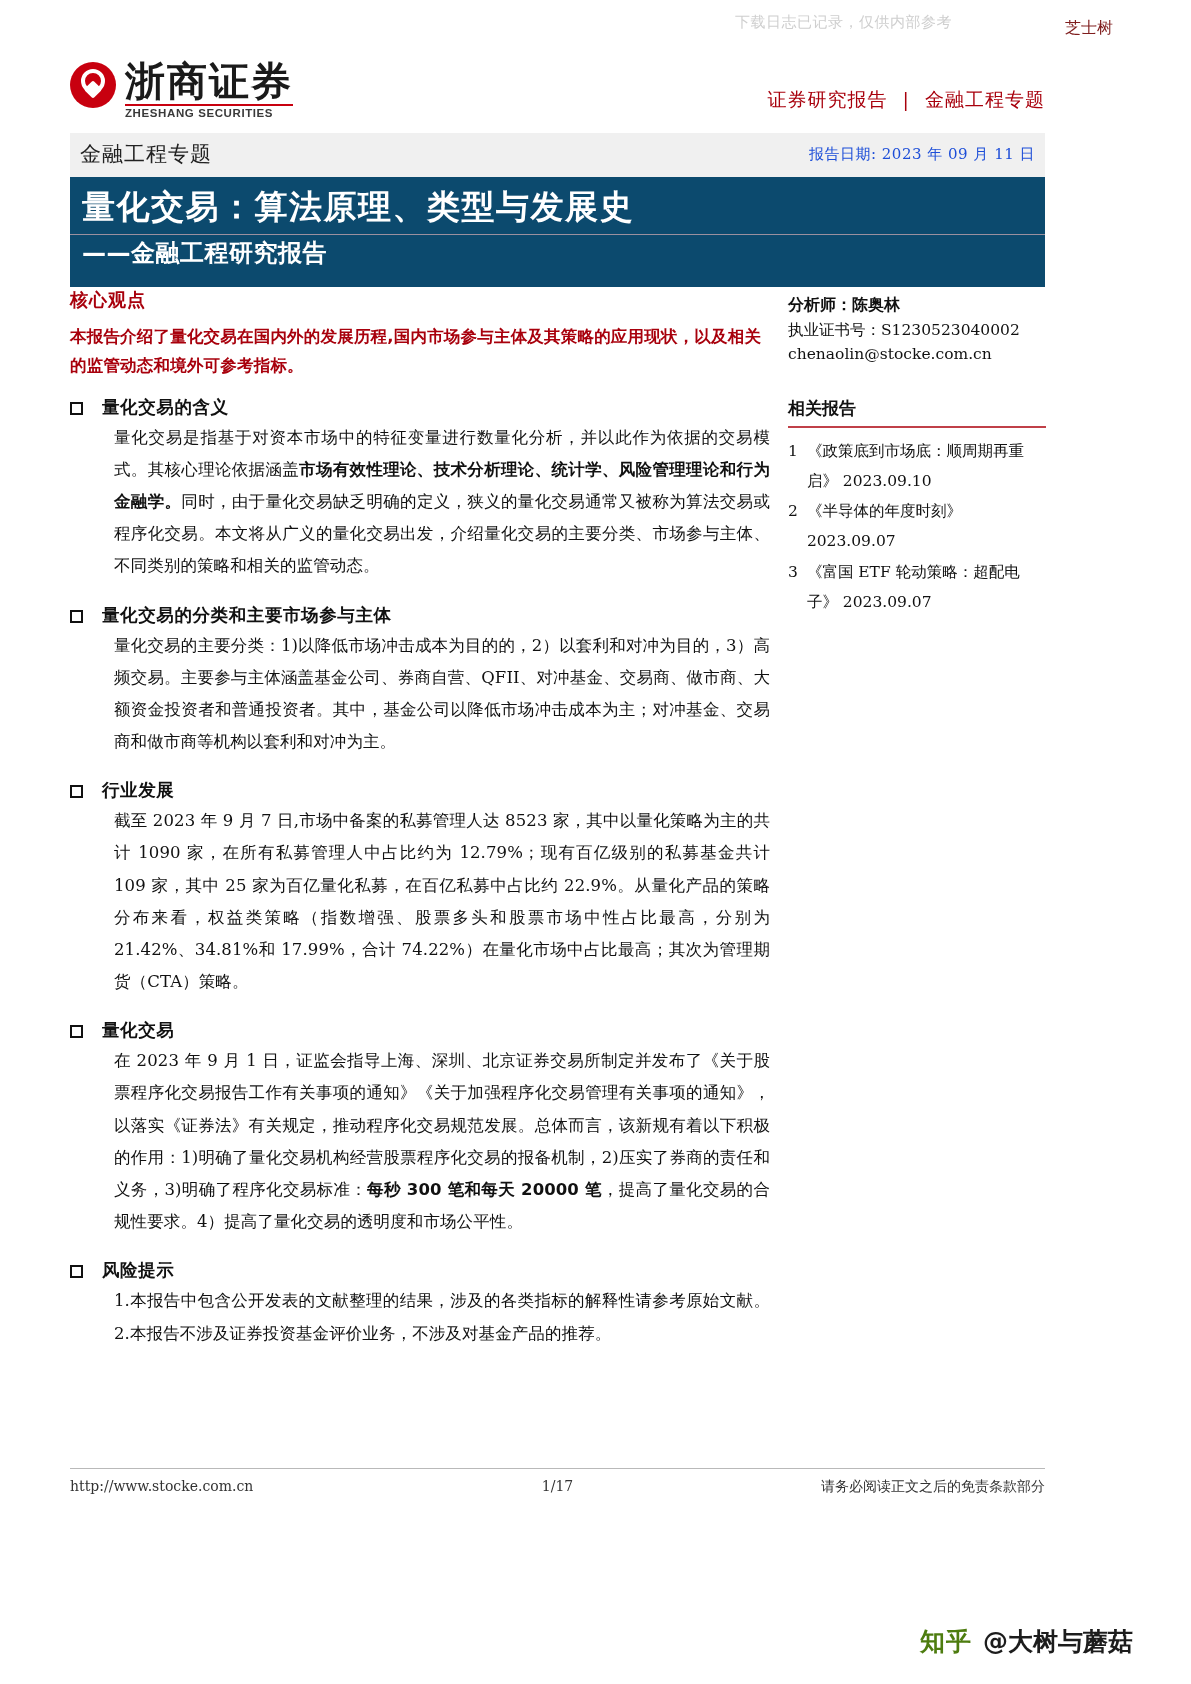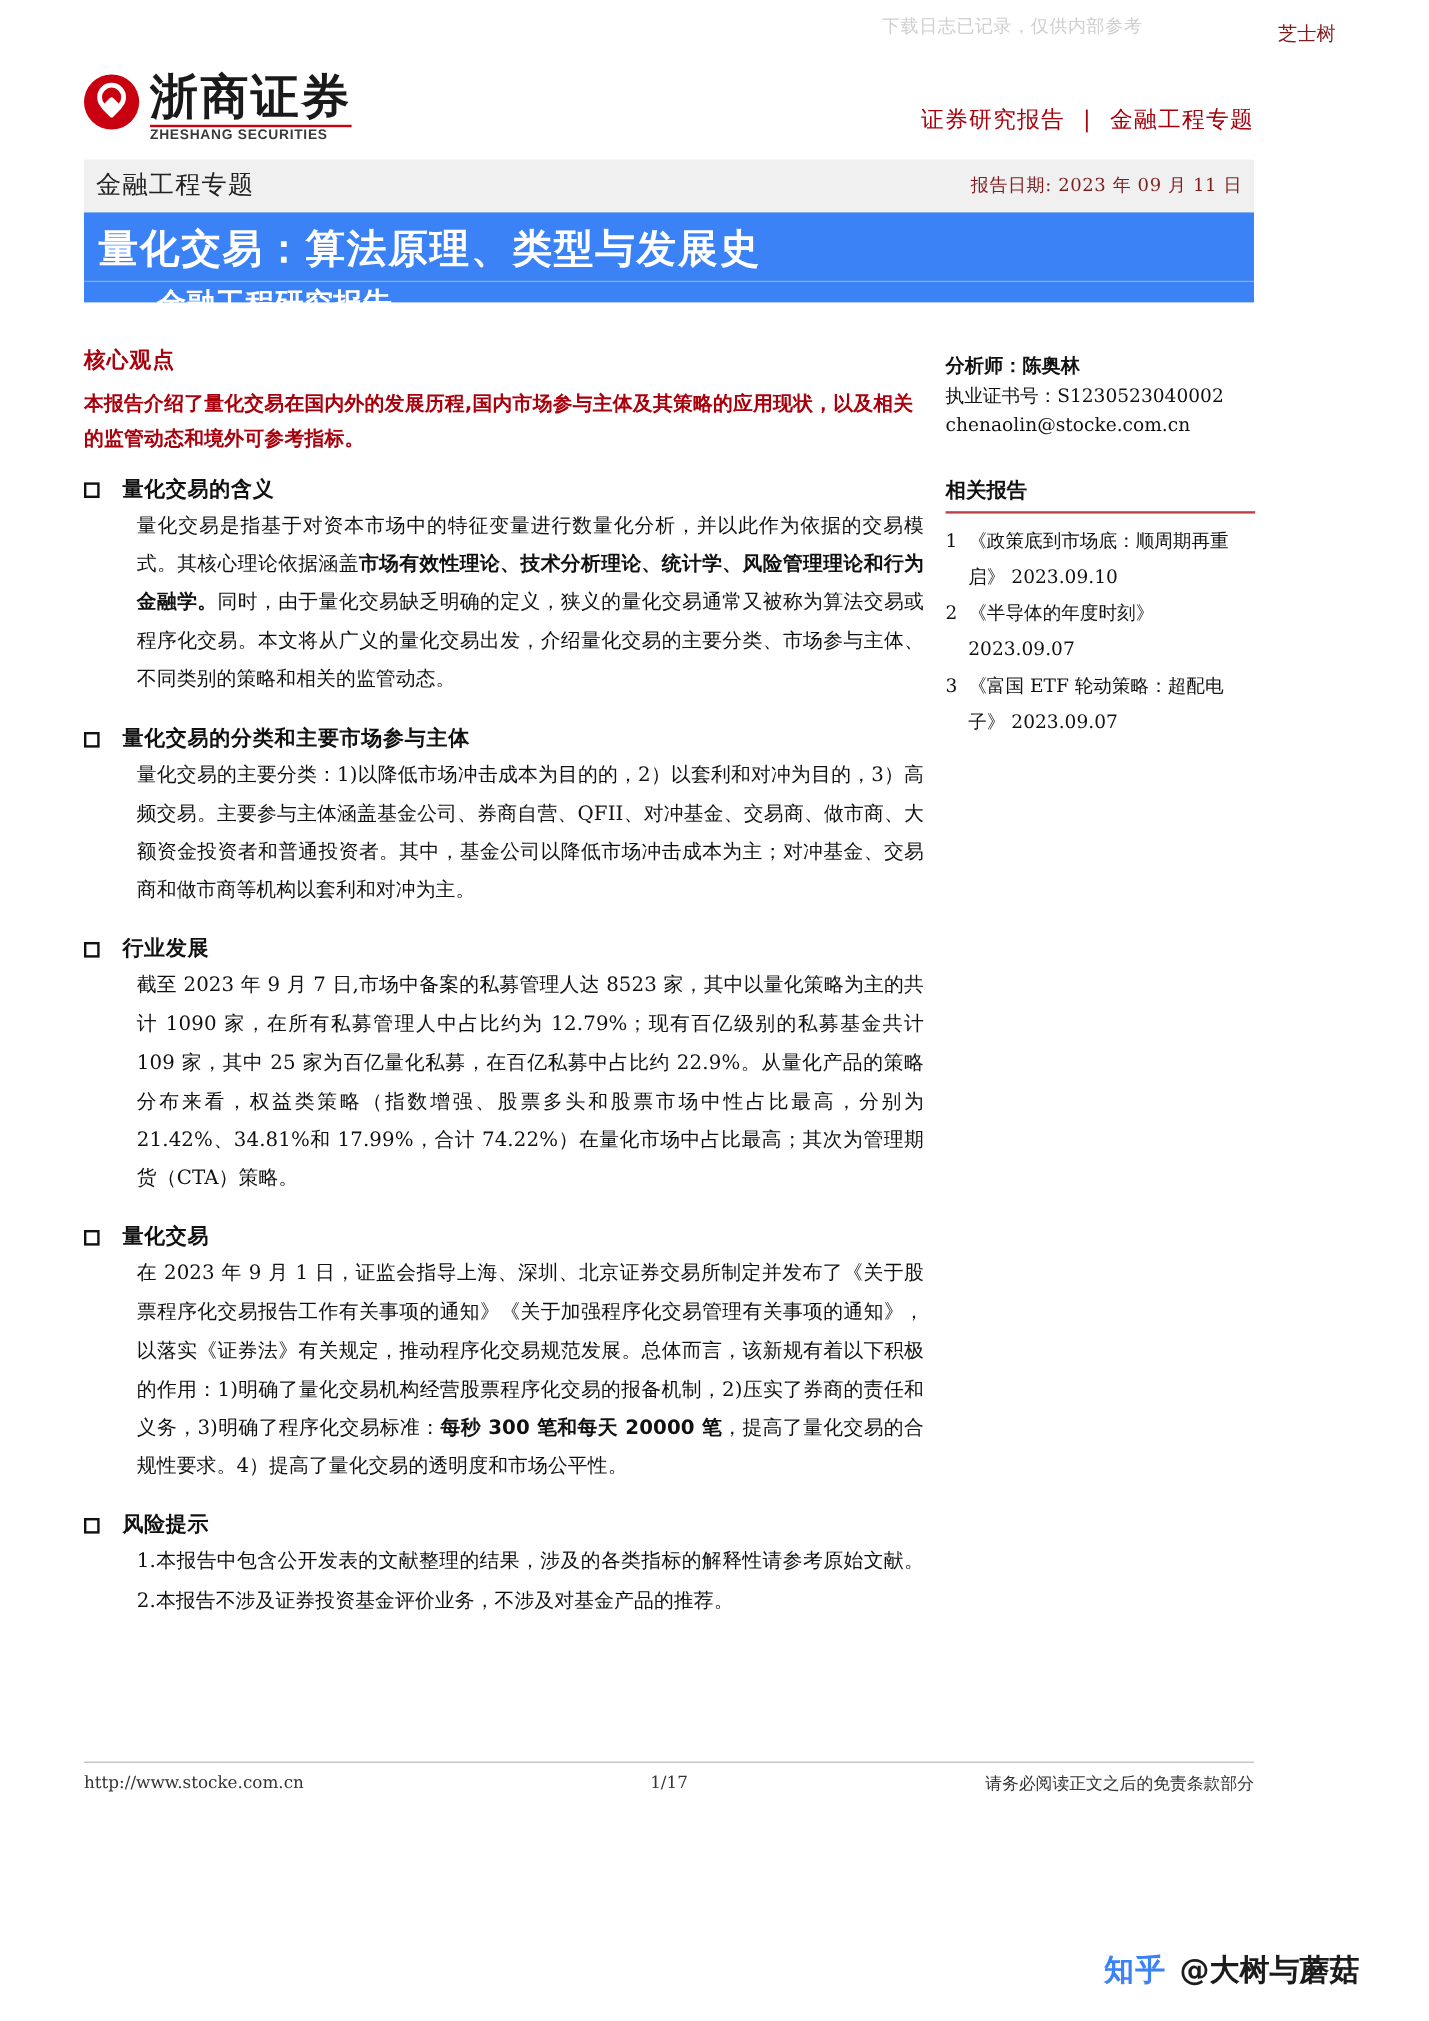--- a/index.html
+++ b/index.html
@@ -78,28 +78,28 @@
     position: absolute; top: 133px; left: 70px; width: 975px; height: 44px;
     background: #f0f0f0;
   }
   .subbar-left {
     position: absolute; left: 10px; top: 7px;
     font-size: 21px; color: #222;
     font-family: "DejaVu Serif", serif; letter-spacing: 1px;
   }
   .subbar-right {
     position: absolute; right: 10px; top: 12px;
-    font-size: 15px; color: #7f1d1d; white-space: nowrap;
+    font-size: 15px; color: #1d4ed8; white-space: nowrap;
     font-family: "DejaVu Serif", serif; letter-spacing: .5px;
   }
 
   
   .banner {
-    position: absolute; top: 177px; left: 70px; width: 975px; height: 75px;
-    background: #3b82f6;
+    position: absolute; top: 177px; left: 70px; width: 975px; height: 110px;
+    background: #0c4a6e;
   }
   .banner-title {
     position: absolute; left: 12px; top: 8px;
     font-size: 33px; font-weight: bold; color: #ffffff;
     letter-spacing: 1.5px;
     font-family: "DejaVu Sans", "Liberation Sans", sans-serif;
   }
   .banner-rule {
     position: absolute; left: 0; top: 57px; width: 975px; height: 1px;
     background: #e8b6ba; opacity: .65;
@@ -187,21 +187,21 @@
   .foot-left { position: absolute; left: 0; top: 0; }
   .foot-mid { position: absolute; left: 50%; transform: translateX(-50%); top: 0; }
   .foot-right { position: absolute; right: 0; top: 0; }
 
   
   .wm-bottom {
     position: absolute; right: 58px; bottom: 26px;
     display: flex; align-items: center; gap: 11px;
   }
   .wm-zhihu {
-    font-size: 25px; font-weight: bold; color: #3b82f6;
+    font-size: 25px; font-weight: bold; color: #4d7c0f;
     font-family: "DejaVu Sans", "Liberation Sans", sans-serif;
     letter-spacing: 1px;
   }
   .wm-user {
     font-size: 25px; font-weight: bold; color: #1c1c1c;
     font-family: "DejaVu Sans", "Liberation Sans", sans-serif;
   }
 </style>
 </head>
 <body>

